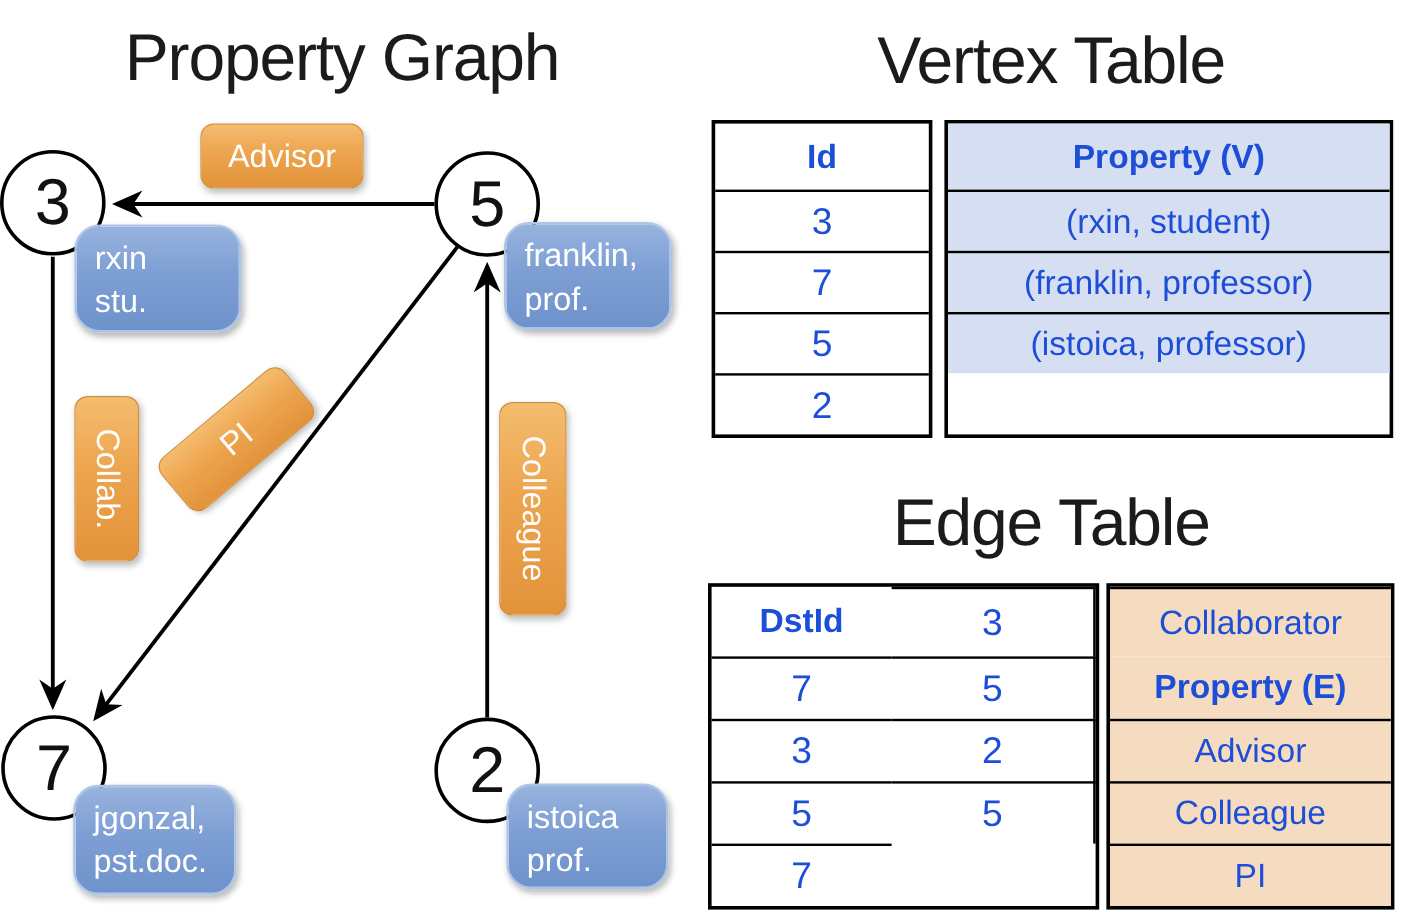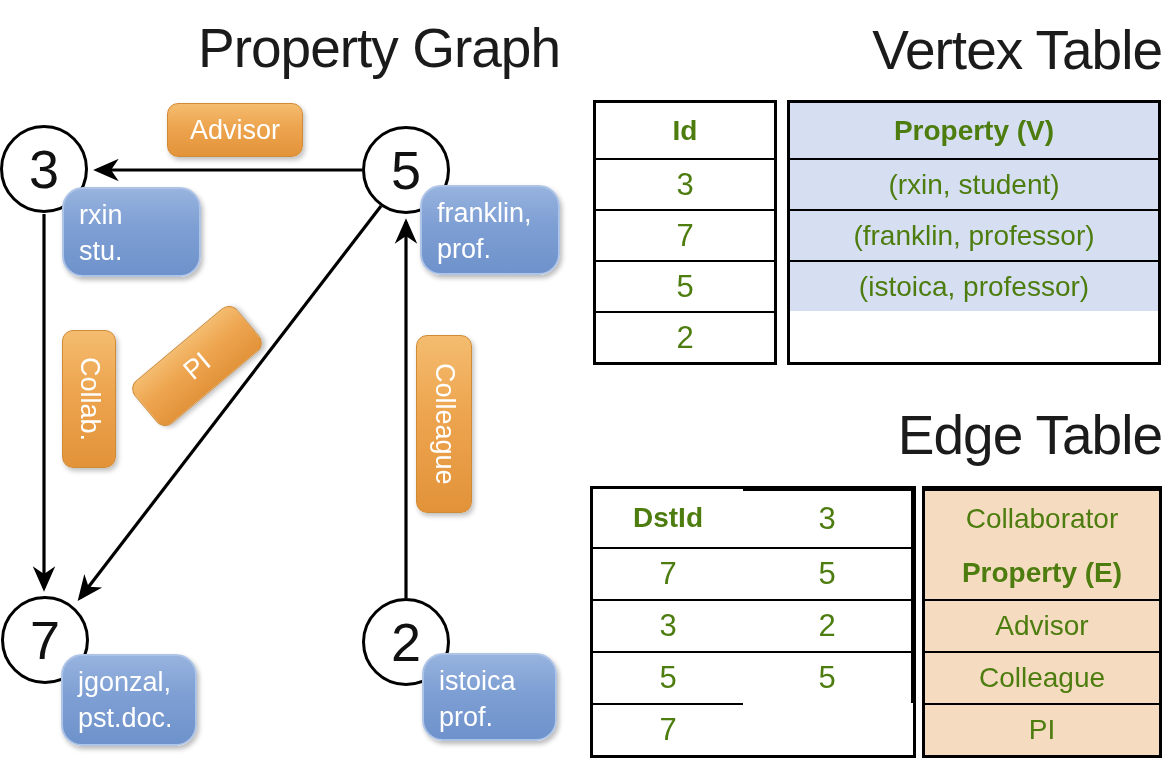--- a/index.html
+++ b/index.html
@@ -5,21 +5,21 @@
   html,body{margin:0;padding:0;}
   body{
     width:1170px;height:760px;overflow:hidden;background:#ffffff;
     font-family:"Liberation Sans", sans-serif;position:relative;
     -webkit-font-smoothing:antialiased;
   }
   .abs{position:absolute;}
   
   .big-title{
     font-size:55px;font-weight:300;color:#1b1b1b;letter-spacing:-1px;
-    text-align:right;white-space:nowrap;
+    text-align:center;white-space:nowrap;
   }
   
   .node{
     width:88px;height:88px;box-sizing:border-box;border:3.5px solid #000;
     border-radius:50%;background:#fff;display:flex;align-items:center;justify-content:center;
     font-size:54px;font-weight:300;color:#111;z-index:2;
   }
   
   .vlabel{
     box-sizing:border-box;border-radius:21px;z-index:3;
@@ -39,21 +39,21 @@
     display:flex;align-items:center;justify-content:center;
   }
   .elabel .vtext{writing-mode:vertical-rl;}
   
   .subtable{
     box-sizing:border-box;border:3px solid #000;background:#fff;
     display:grid;z-index:1;
   }
   .cell{
     box-sizing:border-box;display:flex;align-items:center;justify-content:center;
-    font-size:28px;font-weight:300;color:#4d7c0f;white-space:nowrap;overflow:hidden;
+    font-size:28px;font-weight:300;color:#1d4ed8;white-space:nowrap;overflow:hidden;
     border-top:2px solid #000;
   }
   .cell.r0{border-top:none;}
   .cell.head{font-weight:700;font-size:28px;}
   .cell.num{font-size:31px;}
   .cell.cleft{border-right:2px solid #000;}
   .blue-fill .cell{background:#d6dff1;}
   .tan-fill .cell{background:#f5dcc1;}
   svg{position:absolute;left:0;top:0;z-index:1;}
 </style>

